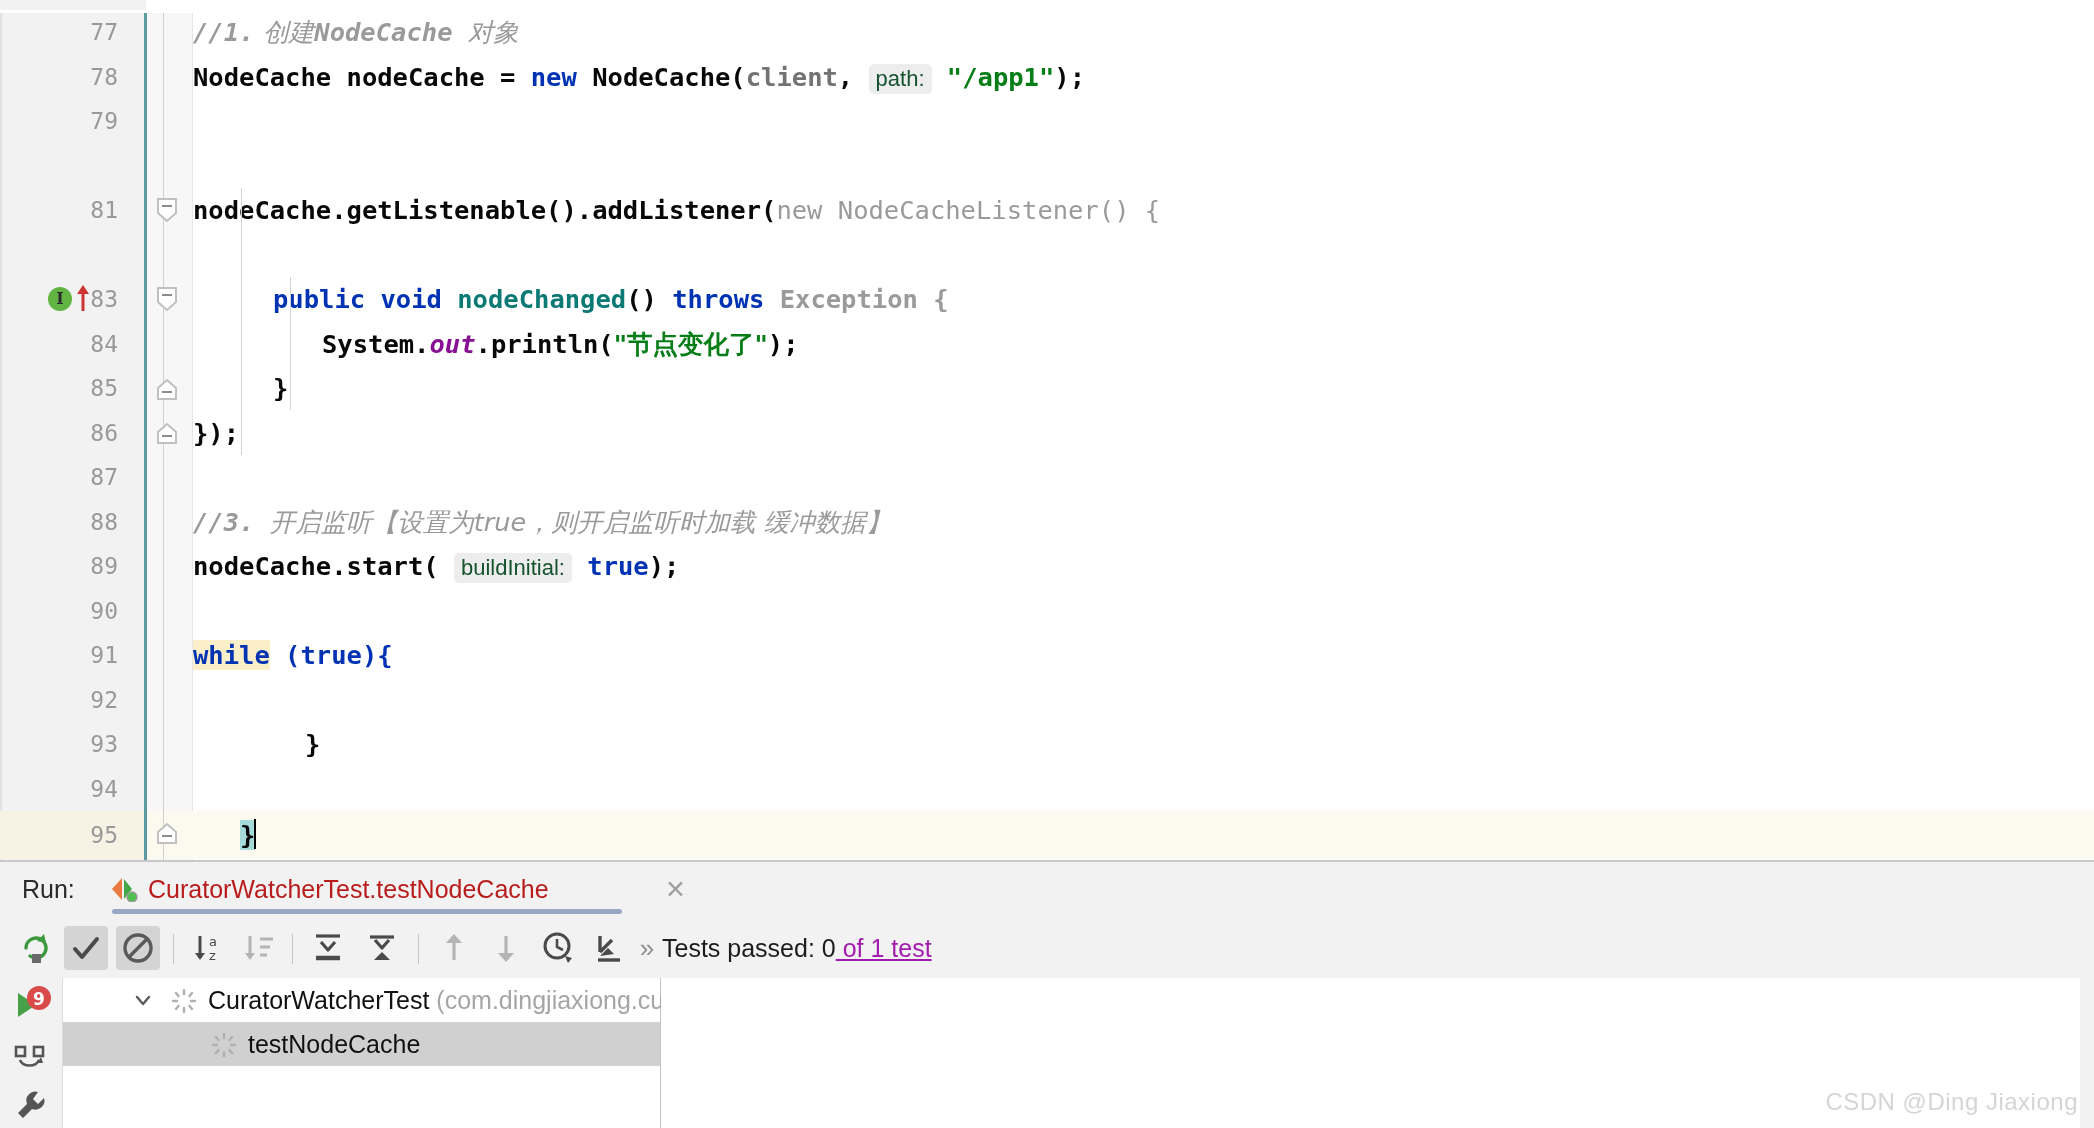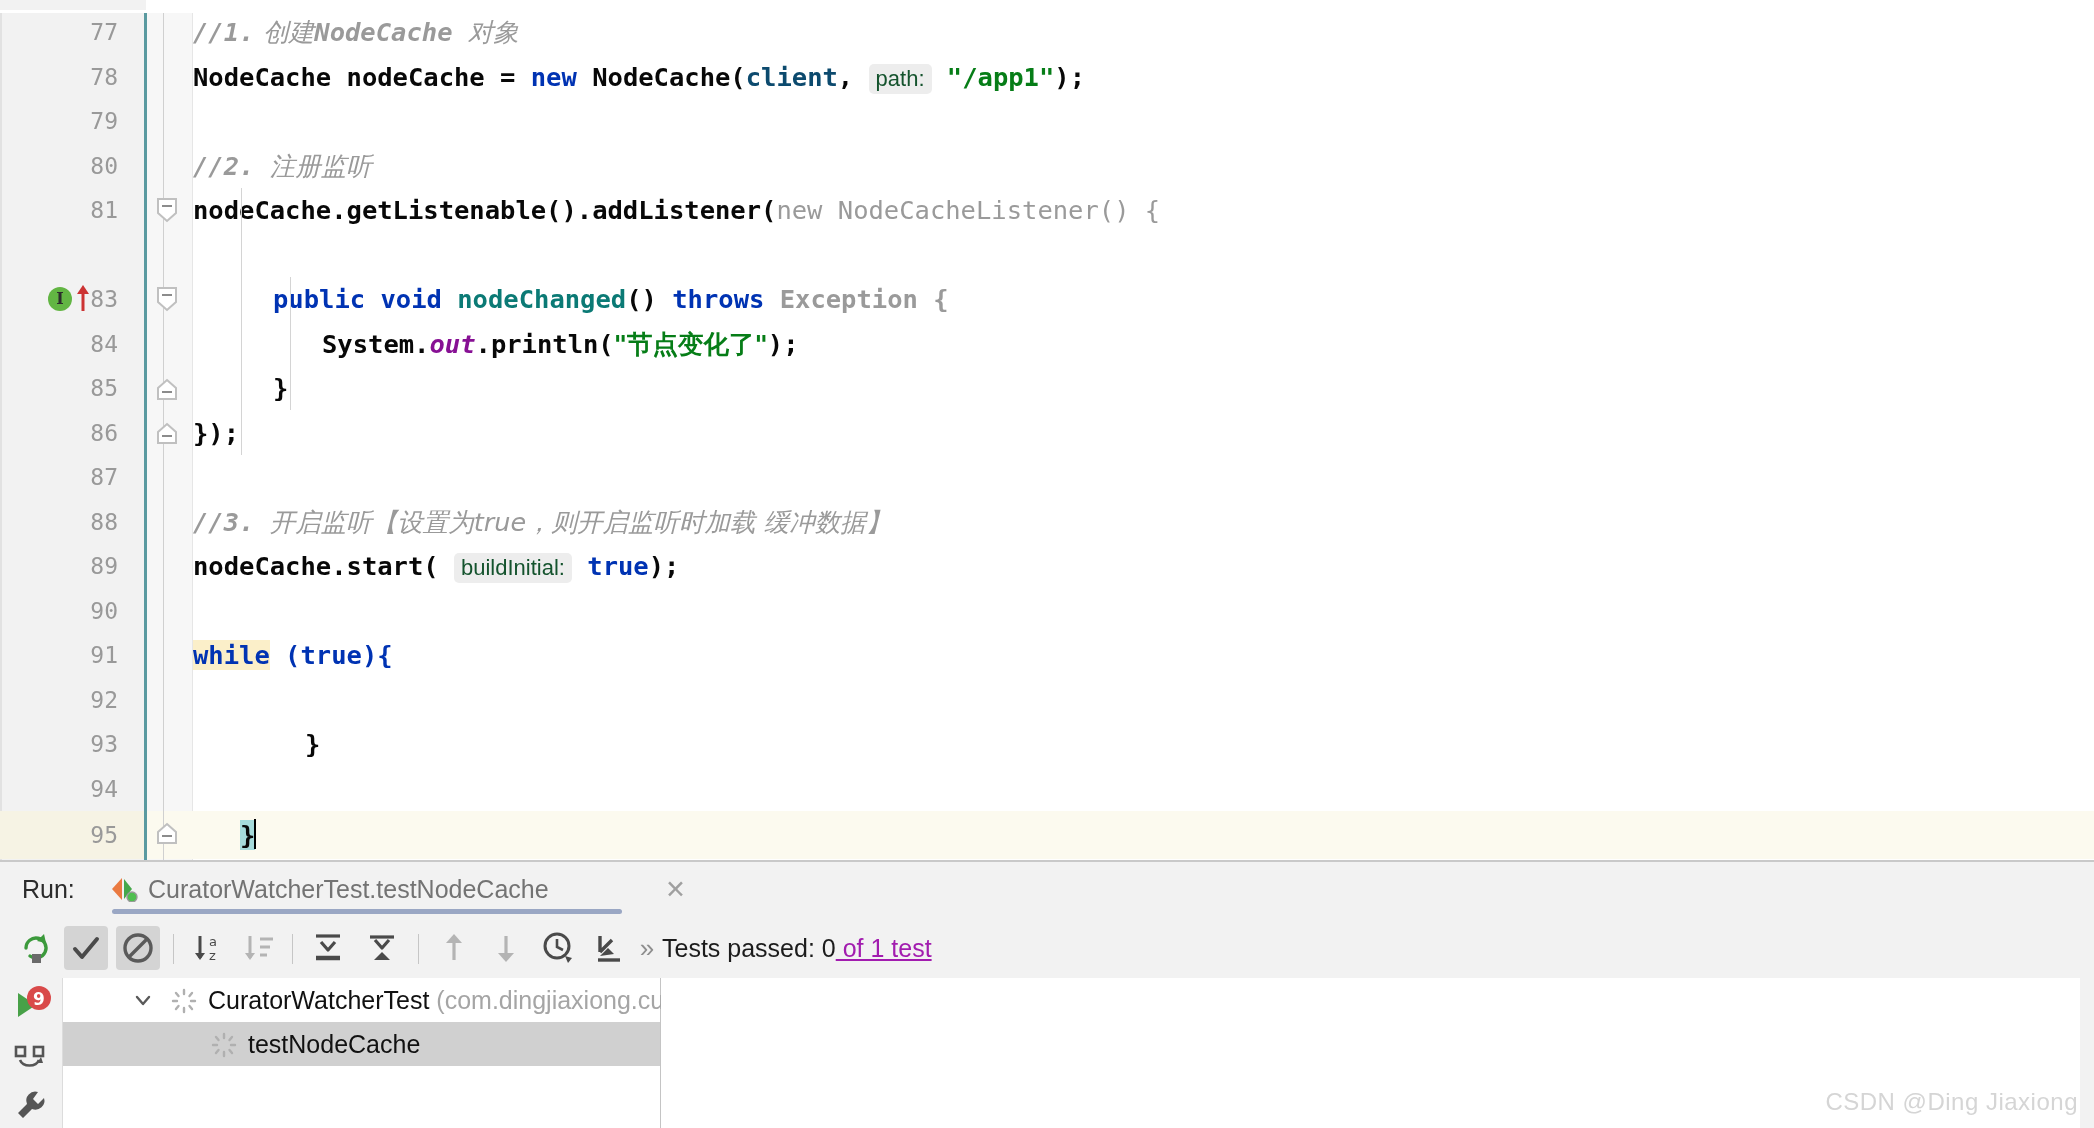--- a/index.html
+++ b/index.html
@@ -33,21 +33,21 @@
     position:absolute;left:193px;
     font-family:"DejaVu Sans Mono","Liberation Mono",monospace;
     font-size:25.5px;font-weight:bold;line-height:44.5px;
     color:#080808;white-space:pre;letter-spacing:0px;
   }
 
   
   .kw{color:#0033b3;}
   .str{color:#067d17;}
   .com{color:#9a9a9a;font-style:italic;font-weight:bold;}
-  .field{color:#0c4a6e;}
+  .field{color:#737373;}
   .static{color:#871094;font-style:italic;}
   .anon{color:#9a9a9a;font-weight:normal;}
   .anno{color:#9e880d;}
   .clsgray{color:#9a9a9a;}
   .mtd{color:#0b7a75;}
   .hint{
     background:#ededed;color:#14532d;font-weight:normal;
     font-family:"Liberation Sans",sans-serif;font-size:22px;
     border-radius:5px;padding:2px 7px 3px 7px;font-style:normal;
   }
@@ -74,21 +74,21 @@
   .runpanel{position:absolute;left:0;top:860px;width:2094px;height:268px;background:#f2f2f2;}
   .run-top-border{position:absolute;left:0;top:0;width:2094px;height:2px;background:#c9c9c9;}
 
   .run-header{position:absolute;left:0;top:2px;width:2094px;height:52px;background:#f2f2f2;}
   .run-label{
     position:absolute;left:22px;top:13px;font-size:25px;color:#2b2b2b;
   }
   .run-tab{position:absolute;left:110px;top:0;height:52px;}
   .run-tab-icon{position:absolute;left:0;top:14px;width:30px;height:26px;}
   .run-tab-text{
-    position:absolute;left:38px;top:13px;font-size:25px;color:#737373;white-space:nowrap;
+    position:absolute;left:38px;top:13px;font-size:25px;color:#b91c1c;white-space:nowrap;
   }
   .run-tab-close{
     position:absolute;top:13px;font-size:25px;color:#a0a0a0;
   }
   .tab-underline{position:absolute;left:112px;top:47px;width:510px;height:5px;background:#9aa7c4;border-radius:3px;}
 
   .run-toolbar{position:absolute;left:0;top:58px;width:2094px;height:60px;background:#f2f2f2;border-bottom:1px solid #d6d6d6;}
   .tbtn{position:absolute;top:8px;width:44px;height:44px;}
   .tbtn.pressed{background:#d4d4d4;border-radius:4px;}
   .tbsep{position:absolute;top:16px;width:1px;height:30px;background:#c6c6c6;}
@@ -140,24 +140,20 @@
 
     <div class="row" style="top:54.5px;">
       <div class="lineno">78</div>
       <div class="code"><span>NodeCache</span><span> nodeCache = </span><span class="kw">new</span><span> NodeCache(</span><span class="field">client</span><span>, </span><span class="hint">path:</span><span> </span><span class="str">"/app1"</span><span>);</span></div>
     </div>
 
     <div class="row" style="top:99px;">
       <div class="lineno">79</div>
     </div>
 
-    <div class="row" style="top:143.5px;">
-      <div class="lineno">80</div>
-      <div class="code"><span class="com">//2.</span><span class="com">&nbsp;</span><span class="com" style="font-family:'DejaVu Sans',sans-serif;font-weight:normal;">注册监听</span></div>
-    </div>
 
     <div class="row" style="top:188px;">
       <div class="lineno">81</div>
       <div class="code"><span>nodeCache.getListenable().addListener(</span><span class="anon">new NodeCacheListener() {</span></div>
     </div>
 
 
     <div class="row" style="top:277px;">
       <div class="lineno">83</div>
       <div class="runmark" style="top:8px;">

